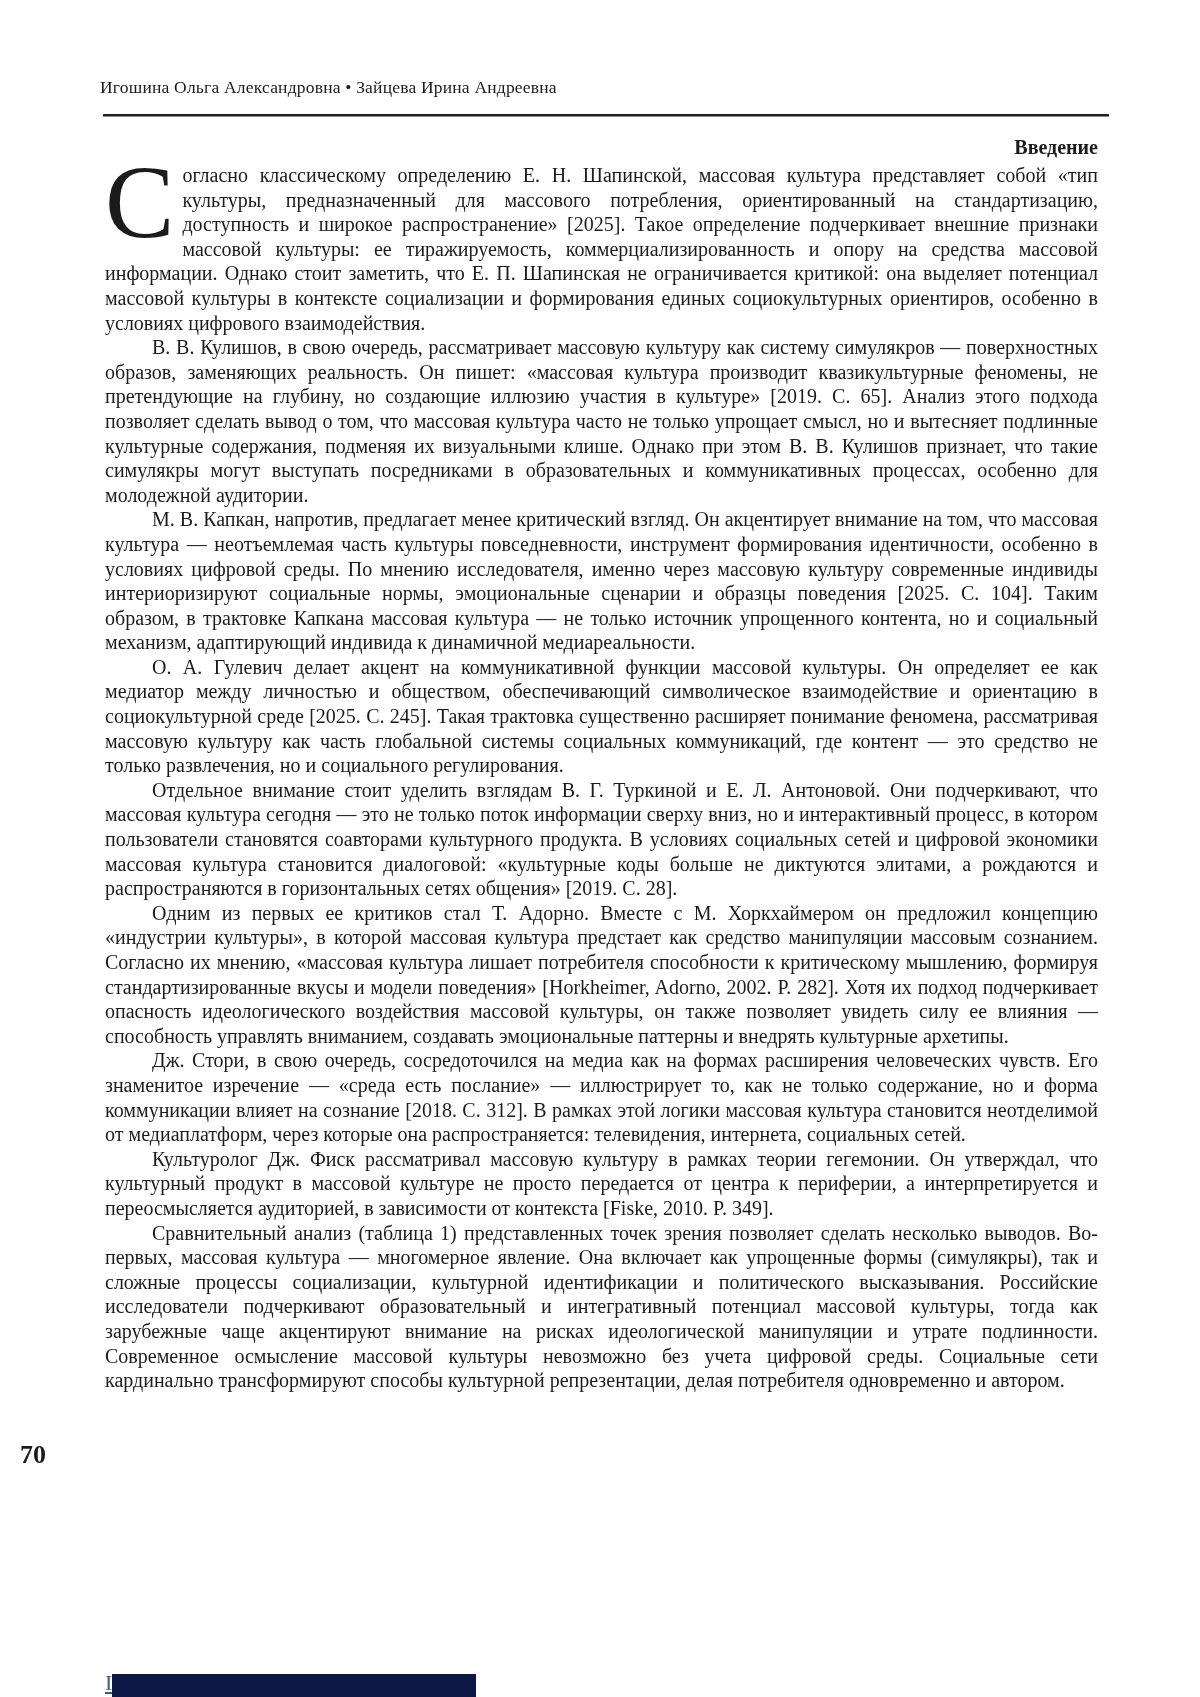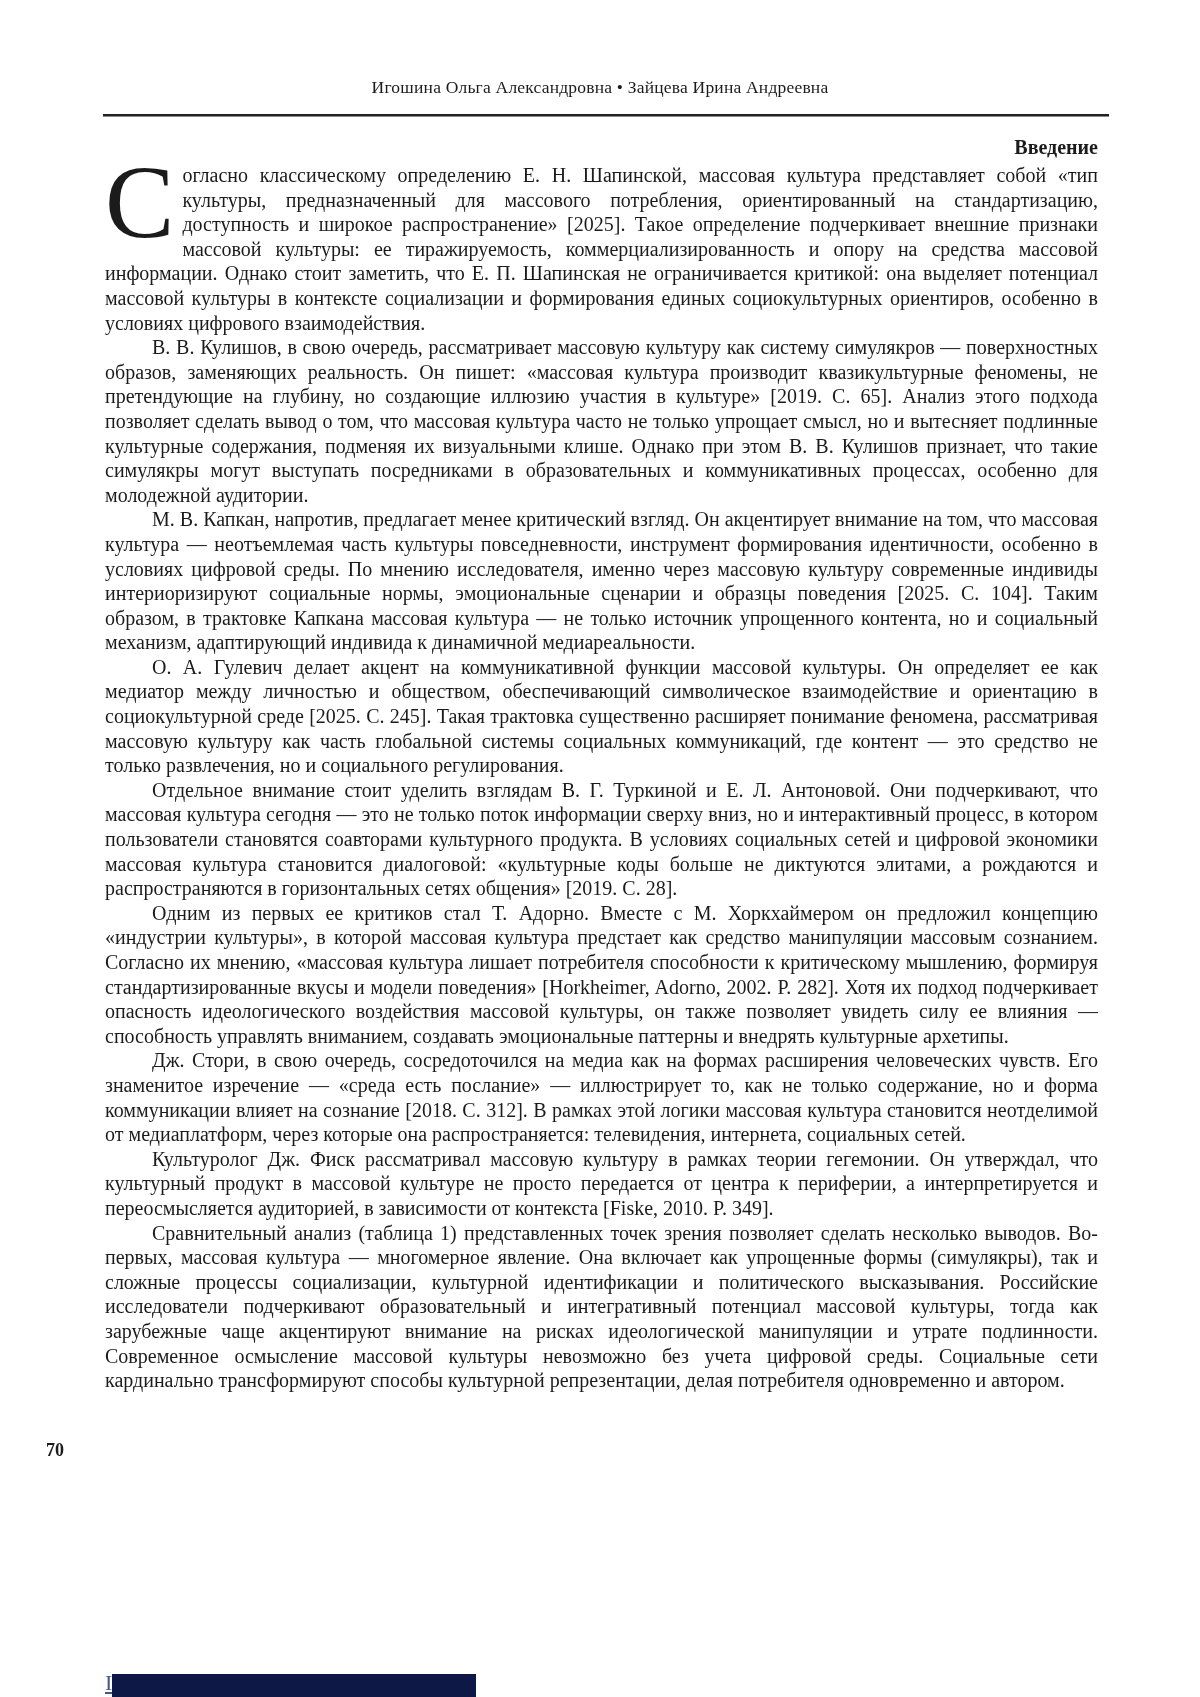--- a/index.html
+++ b/index.html
@@ -9,21 +9,20 @@
     width: 1200px;
     height: 1697px;
     background: #ffffff;
     font-family: "Liberation Serif", "DejaVu Serif", serif;
     color: #1b1b1b;
     overflow: hidden;
   }
   .header-authors {
     position: absolute;
     top: 76px; left: 100px; width: 1000px;
-    text-align: center;
     font-size: 17.5px;
     line-height: 22px;
     color: #1b1b1b;
     letter-spacing: 0.2px;
   }
   .header-rule {
     position: absolute;
     top: 114px; left: 103px; width: 1006px;
     height: 3px;
     background: #222222;
@@ -50,22 +49,22 @@
   .content p.first { text-indent: 0; }
   .dropcap {
     float: left;
     font-size: 104px;
     line-height: 74px;
     padding: 2px 8px 0 0;
     font-weight: normal;
   }
   .page-number {
     position: absolute;
-    left: 46px; top: 1440px;
-    font-size: 18px;
+    left: 20px; top: 1440px;
+    font-size: 26px;
     font-weight: bold;
     color: #1b1b1b;
   }
   .footer {
     position: absolute;
     left: 105px; top: 1663px;
     font-size: 22px;
     line-height: 39px;
     color: #45588e;
     text-decoration: underline;

